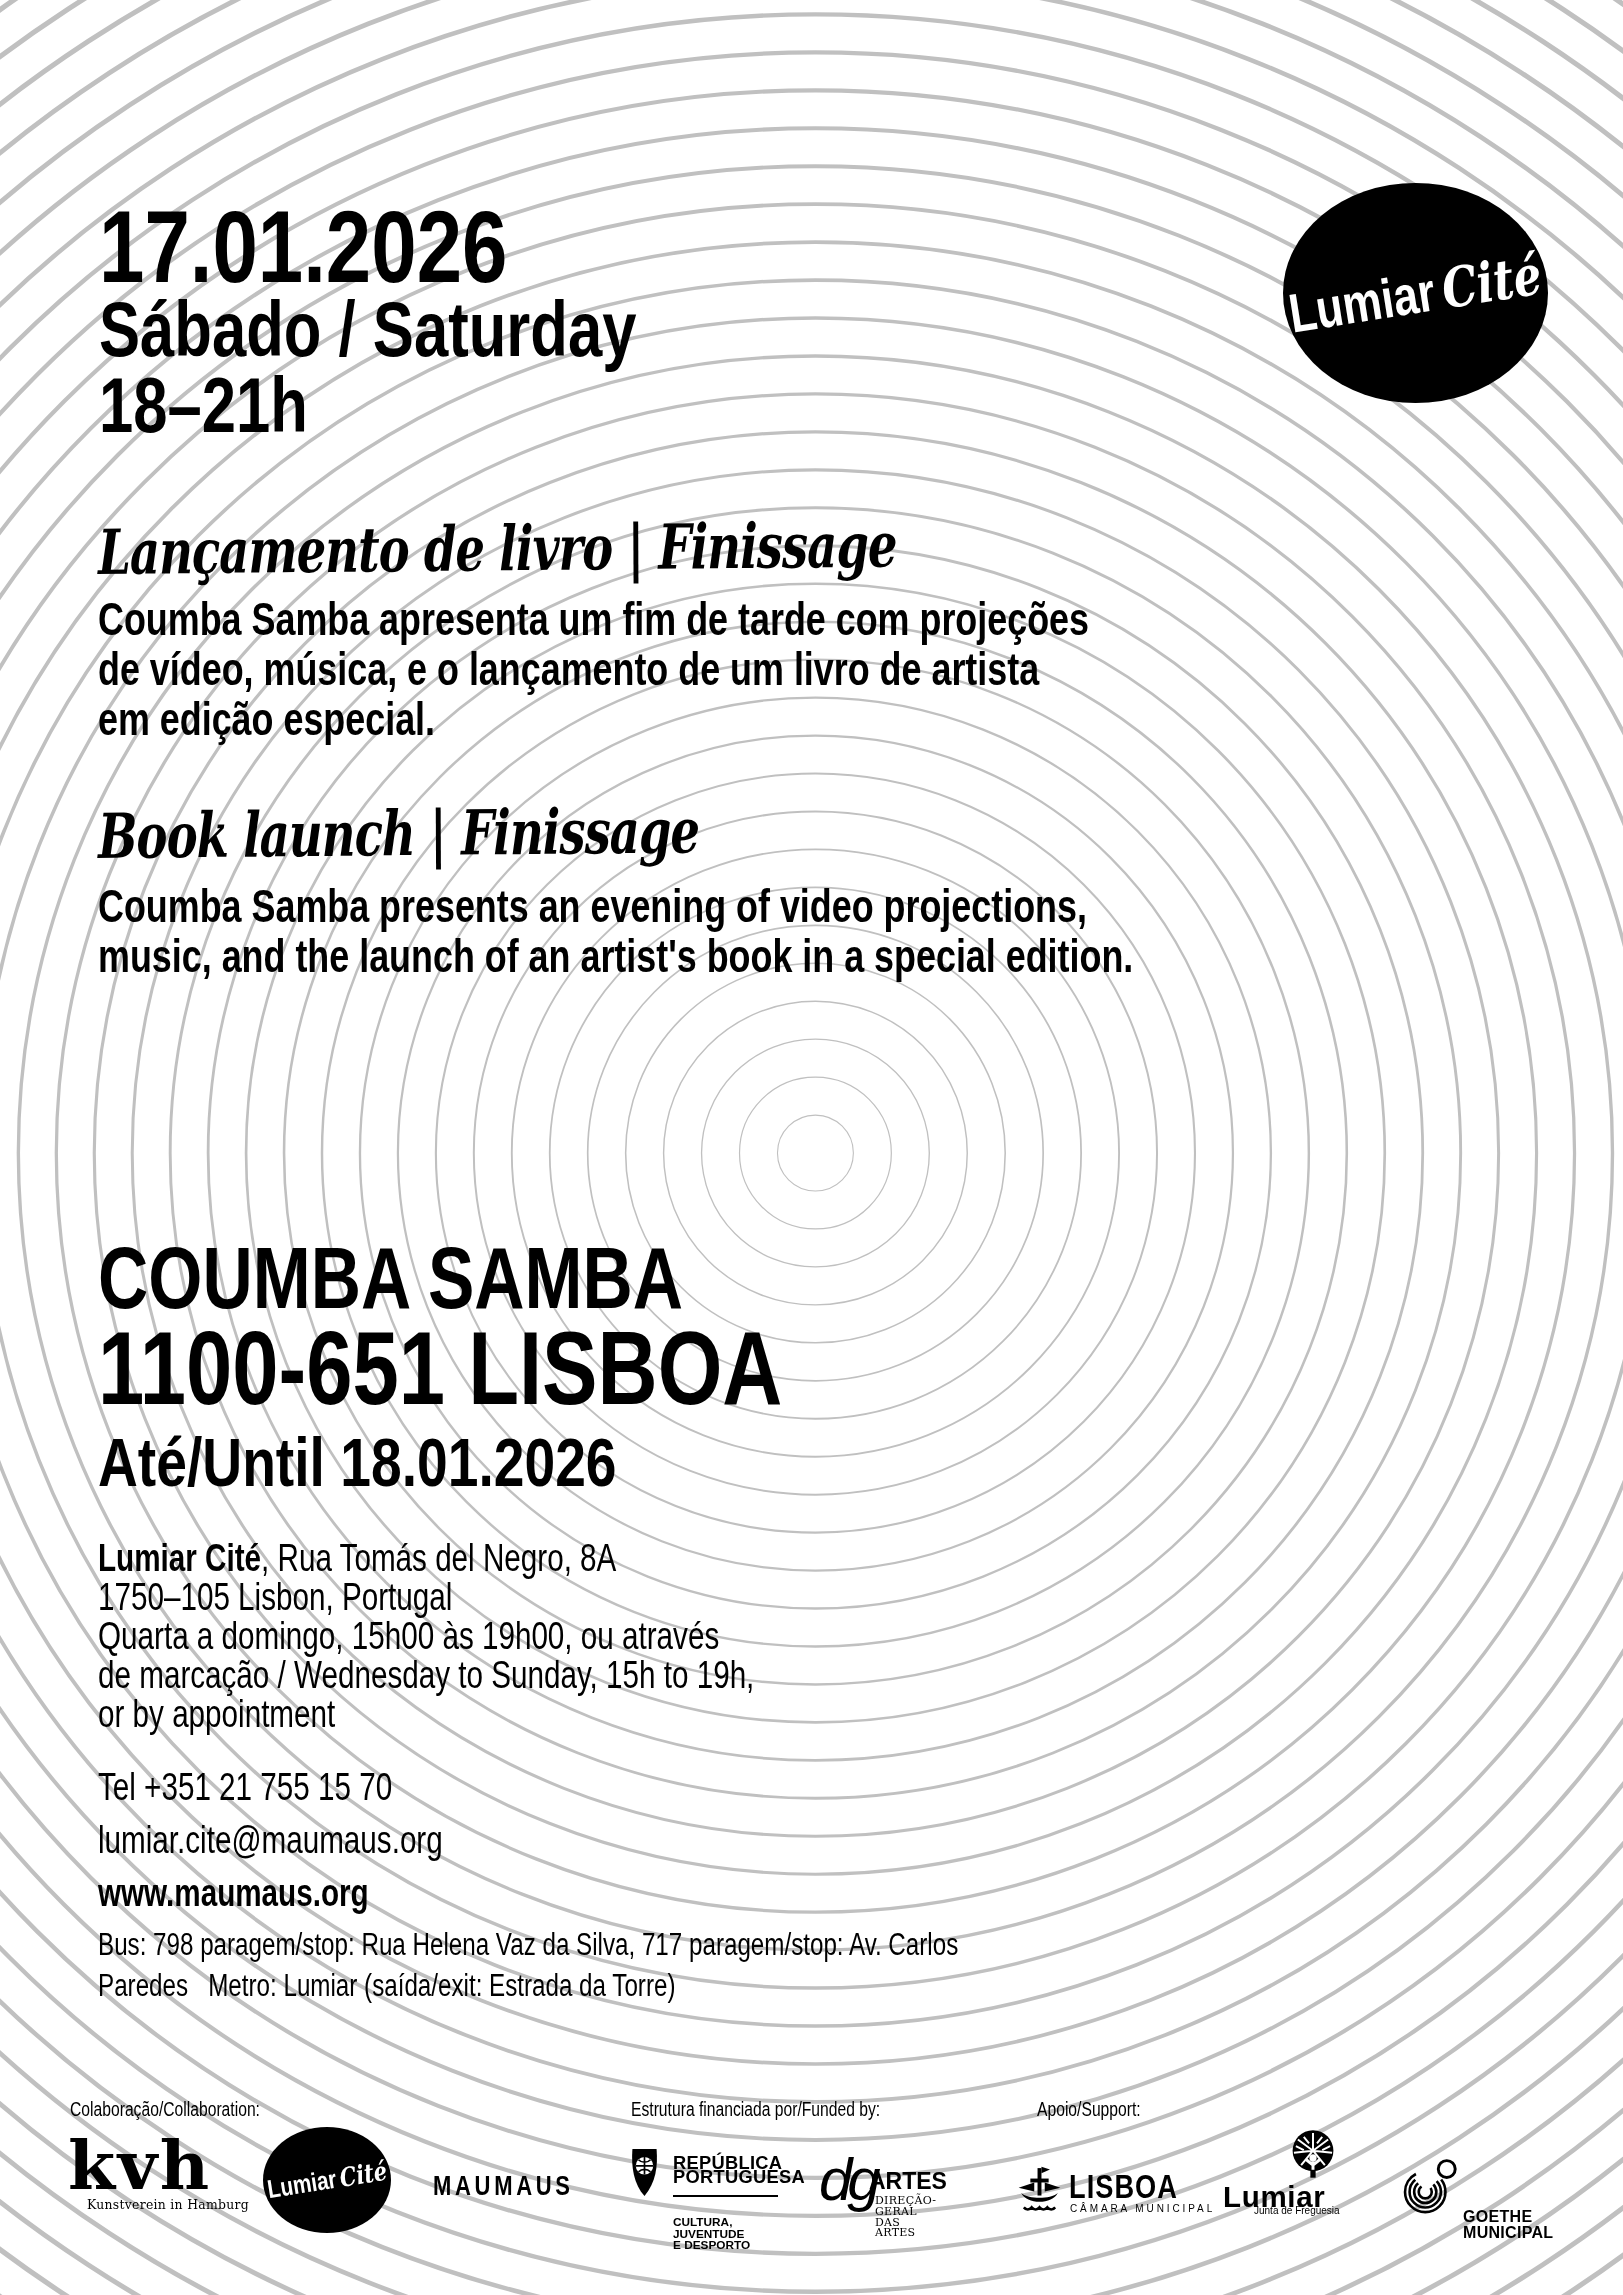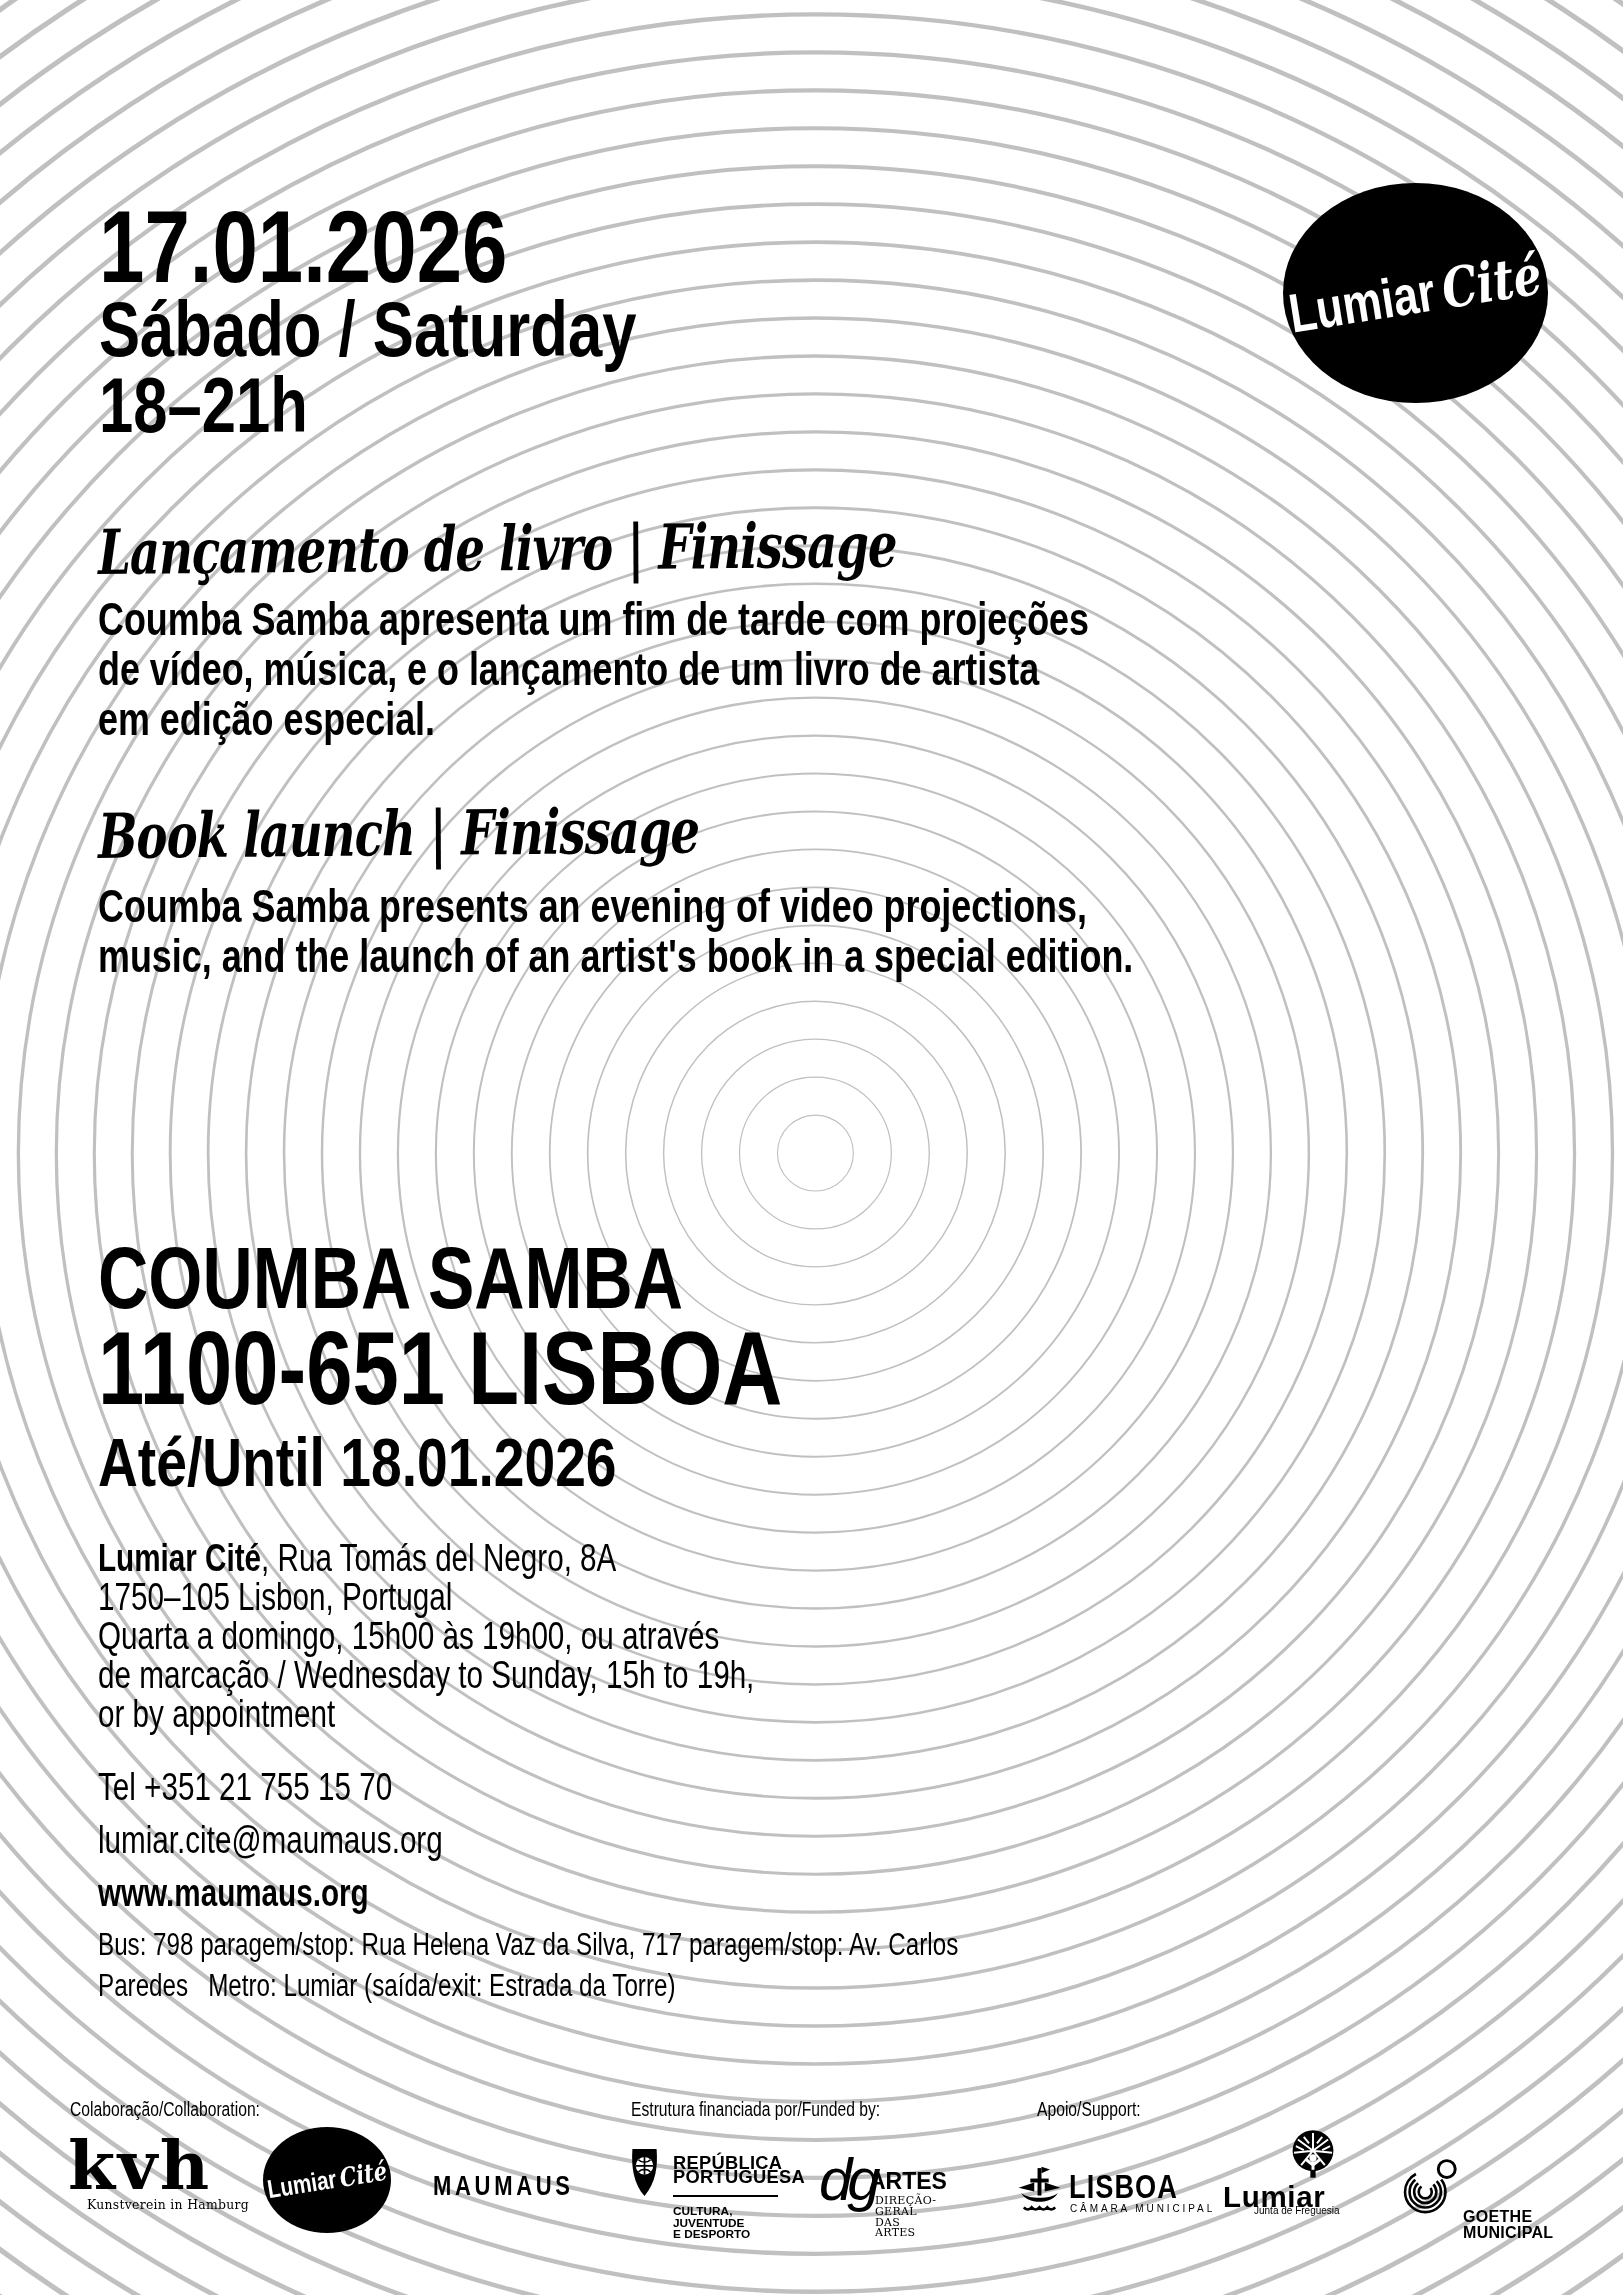--- a/index.html
+++ b/index.html
@@ -56,21 +56,21 @@
   .kvh-tag{left:87px;top:2197px;font-family:"DejaVu Serif",serif;font-size:12.4px;
            letter-spacing:0.3px;}
 
   .maumaus{left:433px;top:2170px;font-size:27.5px;font-weight:700;letter-spacing:4.6px;
            transform:scaleX(0.8);transform-origin:0 0;white-space:nowrap;}
 
   .logo-rep{left:627px;top:2147px;width:157px;}
   .rep-text{position:absolute;left:46px;top:9.2px;}
   .rep-l12{font-size:18.3px;font-weight:700;line-height:14px;letter-spacing:0.3px;}
   .rep-rule{width:105px;height:2.6px;background:#000;margin-top:10.5px;}
-  .rep-l34{font-size:11.8px;font-weight:700;line-height:11.5px;margin-top:9px;}
+  .rep-l34{font-size:11.8px;font-weight:700;line-height:11.5px;margin-top:20px;}
 
   .logo-dg{left:819px;top:2150px;}
   .dg-script{font-family:Liberation Sans, sans-serif;font-style:italic;font-size:60px;
              letter-spacing:-5.2px;line-height:1;display:inline-block;}
   .dg-word{position:absolute;left:50px;top:18.3px;font-size:23px;font-weight:700;}
   .dg-sub{position:absolute;left:56px;top:46px;font-family:"DejaVu Serif",serif;
           font-size:11px;line-height:10.8px;letter-spacing:0.3px;}
 
   .logo-lisboa{left:1016px;top:2160px;}
   .lisboa-ship{position:absolute;left:0;top:3.9px;}

